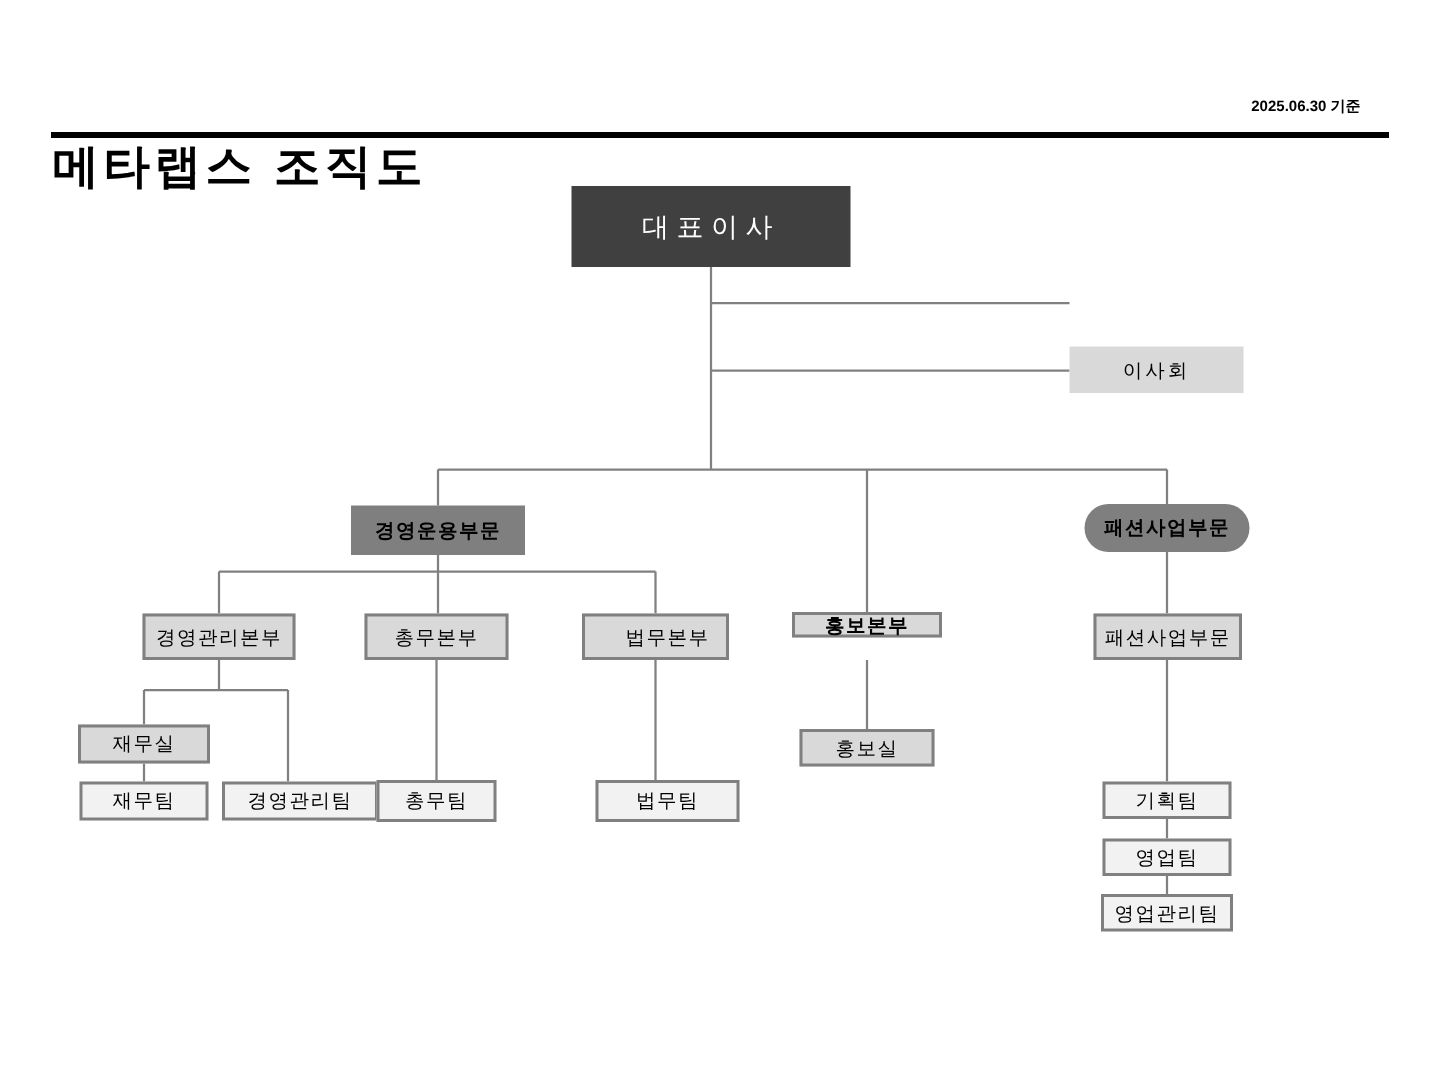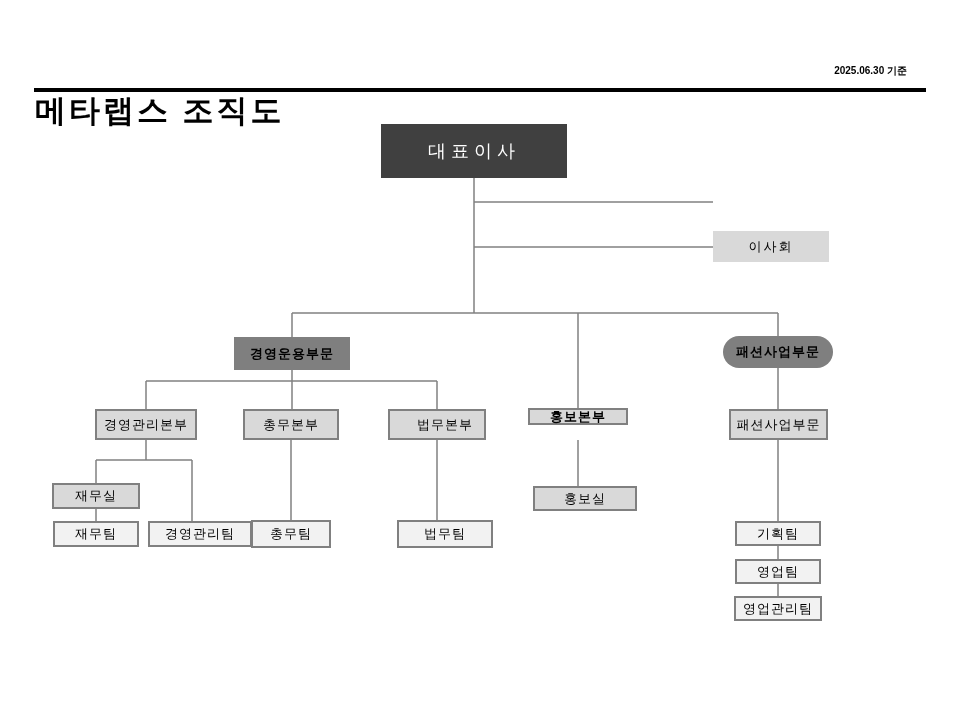--- a/index.html
+++ b/index.html
@@ -75,21 +75,21 @@
   <div class="node mid" style="left:234px;top:337px;width:116px;height:33px;">경영운용부문</div>
   <div class="node mid" style="left:723px;top:336px;width:110px;height:32px;border-radius:16px;">패션사업부문</div>
 
   <div class="node light-border" style="left:95px;top:409px;width:102px;height:31px;">경영관리본부</div>
   <div class="node light-border" style="left:243px;top:409px;width:96px;height:31px;">총무본부</div>
   <div class="node light-border" style="left:388px;top:409px;width:98px;height:31px;padding-left:16px;">법무본부</div>
   <div class="node light-border" style="left:528px;top:408px;width:100px;height:17px;font-weight:bold;">홍보본부</div>
   <div class="node light-border" style="left:729px;top:409px;width:99px;height:31px;">패션사업부문</div>
 
   <div class="node light-border" style="left:52px;top:483px;width:88px;height:26px;">재무실</div>
-  <div class="node light-border" style="left:533px;top:486px;width:104px;height:25px;">홍보실</div>
+  <div class="node light-border" style="left:533px;top:486px;width:90px;height:25px;">홍보실</div>
 
   <div class="node pale-border" style="left:53px;top:521px;width:86px;height:26px;">재무팀</div>
   <div class="node pale-border" style="left:148px;top:521px;width:104px;height:26px;">경영관리팀</div>
   <div class="node pale-border" style="left:251px;top:520px;width:80px;height:28px;">총무팀</div>
   <div class="node pale-border" style="left:397px;top:520px;width:96px;height:28px;">법무팀</div>
   <div class="node pale-border" style="left:735px;top:521px;width:86px;height:25px;">기획팀</div>
   <div class="node pale-border" style="left:735px;top:559px;width:86px;height:25px;">영업팀</div>
   <div class="node pale-border" style="left:734px;top:596px;width:88px;height:25px;">영업관리팀</div>
 
 </div>

